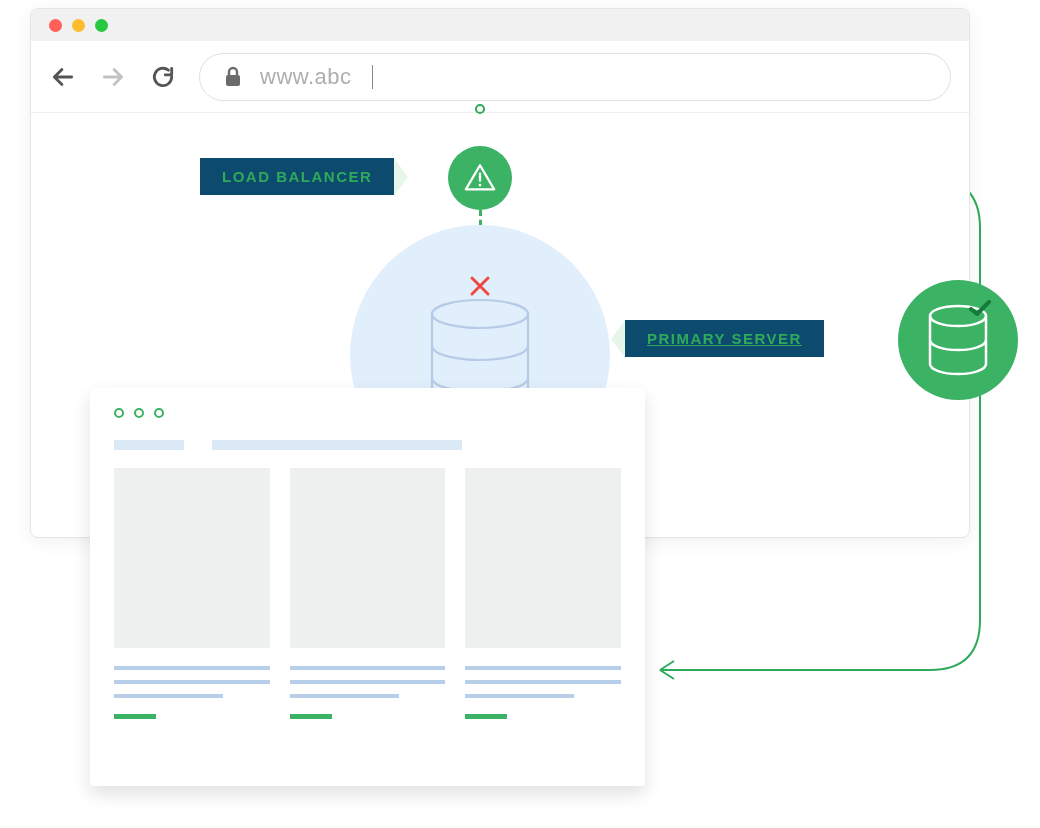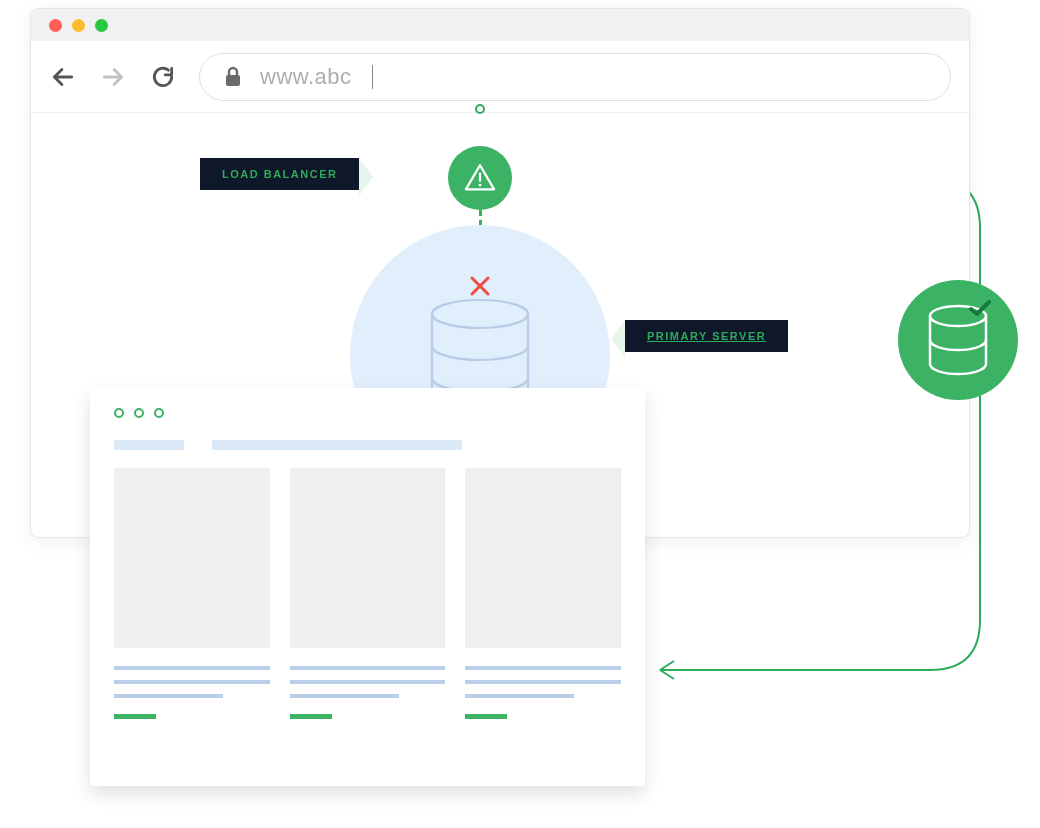--- a/index.html
+++ b/index.html
@@ -75,23 +75,23 @@
     width:1px;
     height:24px;
     background:#888;
     vertical-align:middle;
     margin-left:2px;
   }
 
   
   .tag {
     position: absolute;
-    background: #0f172a;
+    background: #0c4a6e;
     color: #2faa5b;
-    font-size: 11px;
+    font-size: 15px;
     font-weight: 600;
     letter-spacing: 1.5px;
     padding: 10px 22px;
     display: flex;
     align-items: center;
   }
   .tag-right-arrow::after {
     content: "";
     position: absolute;
     right: -14px;

